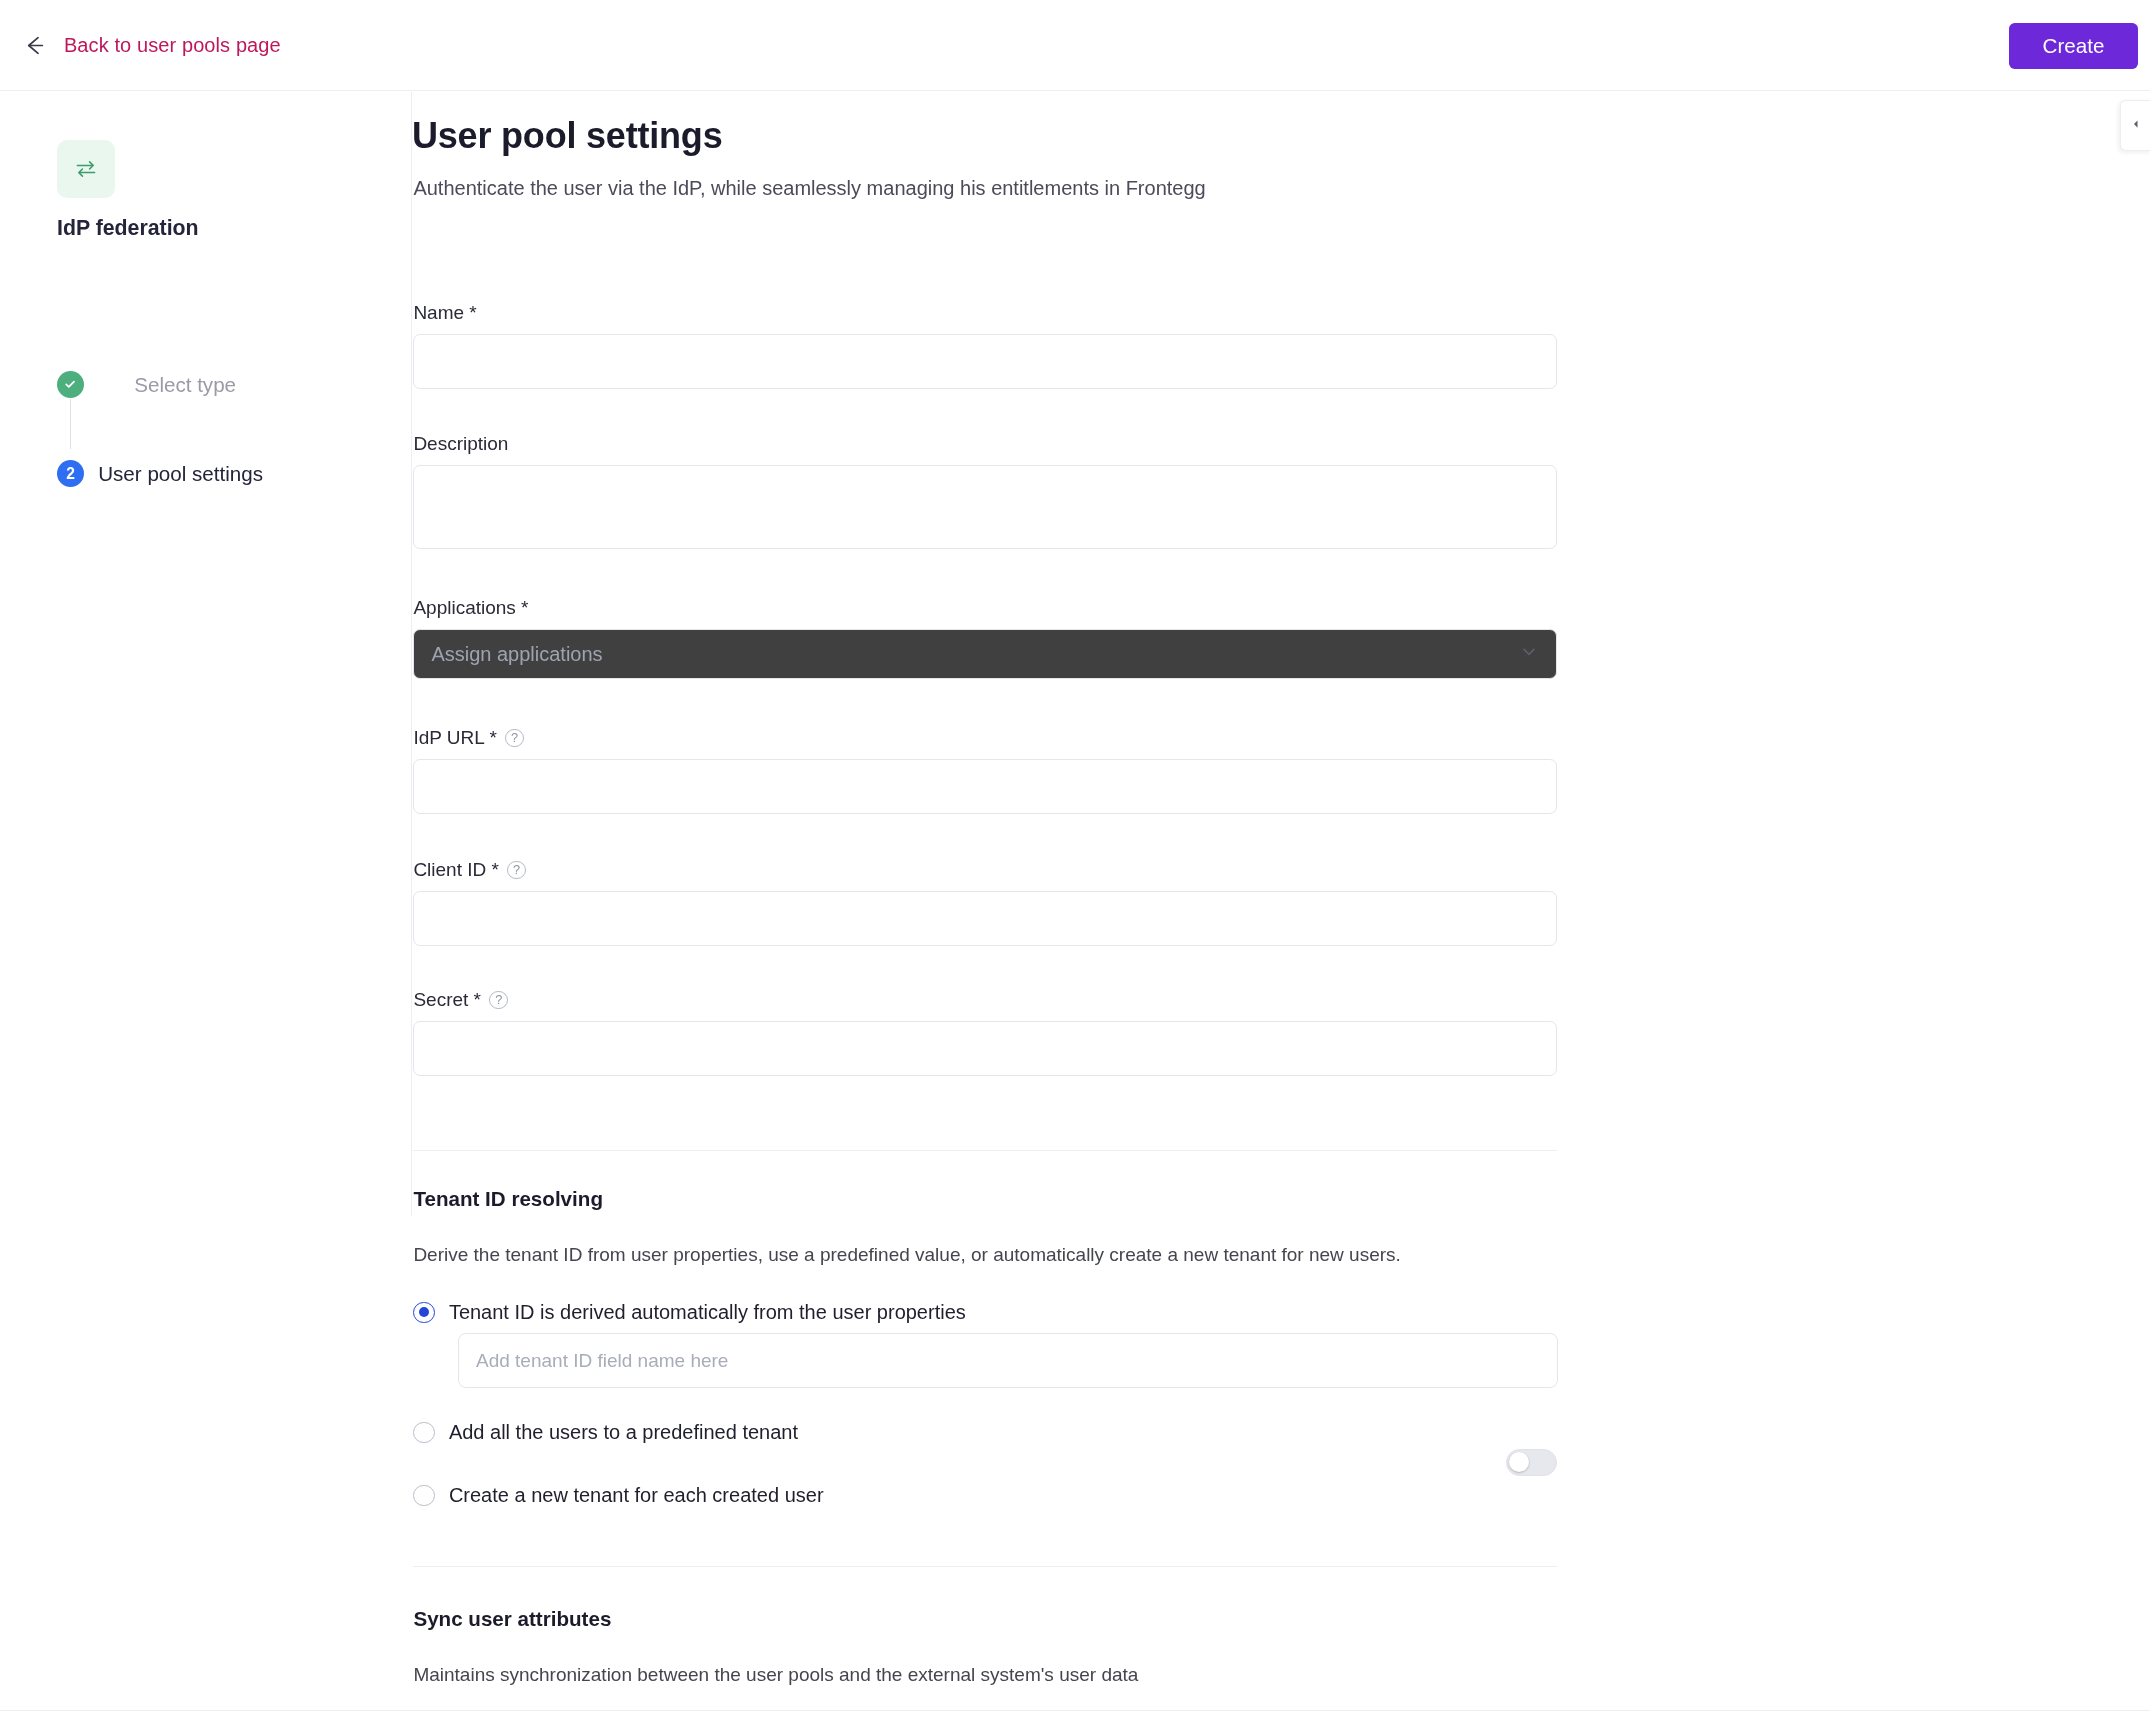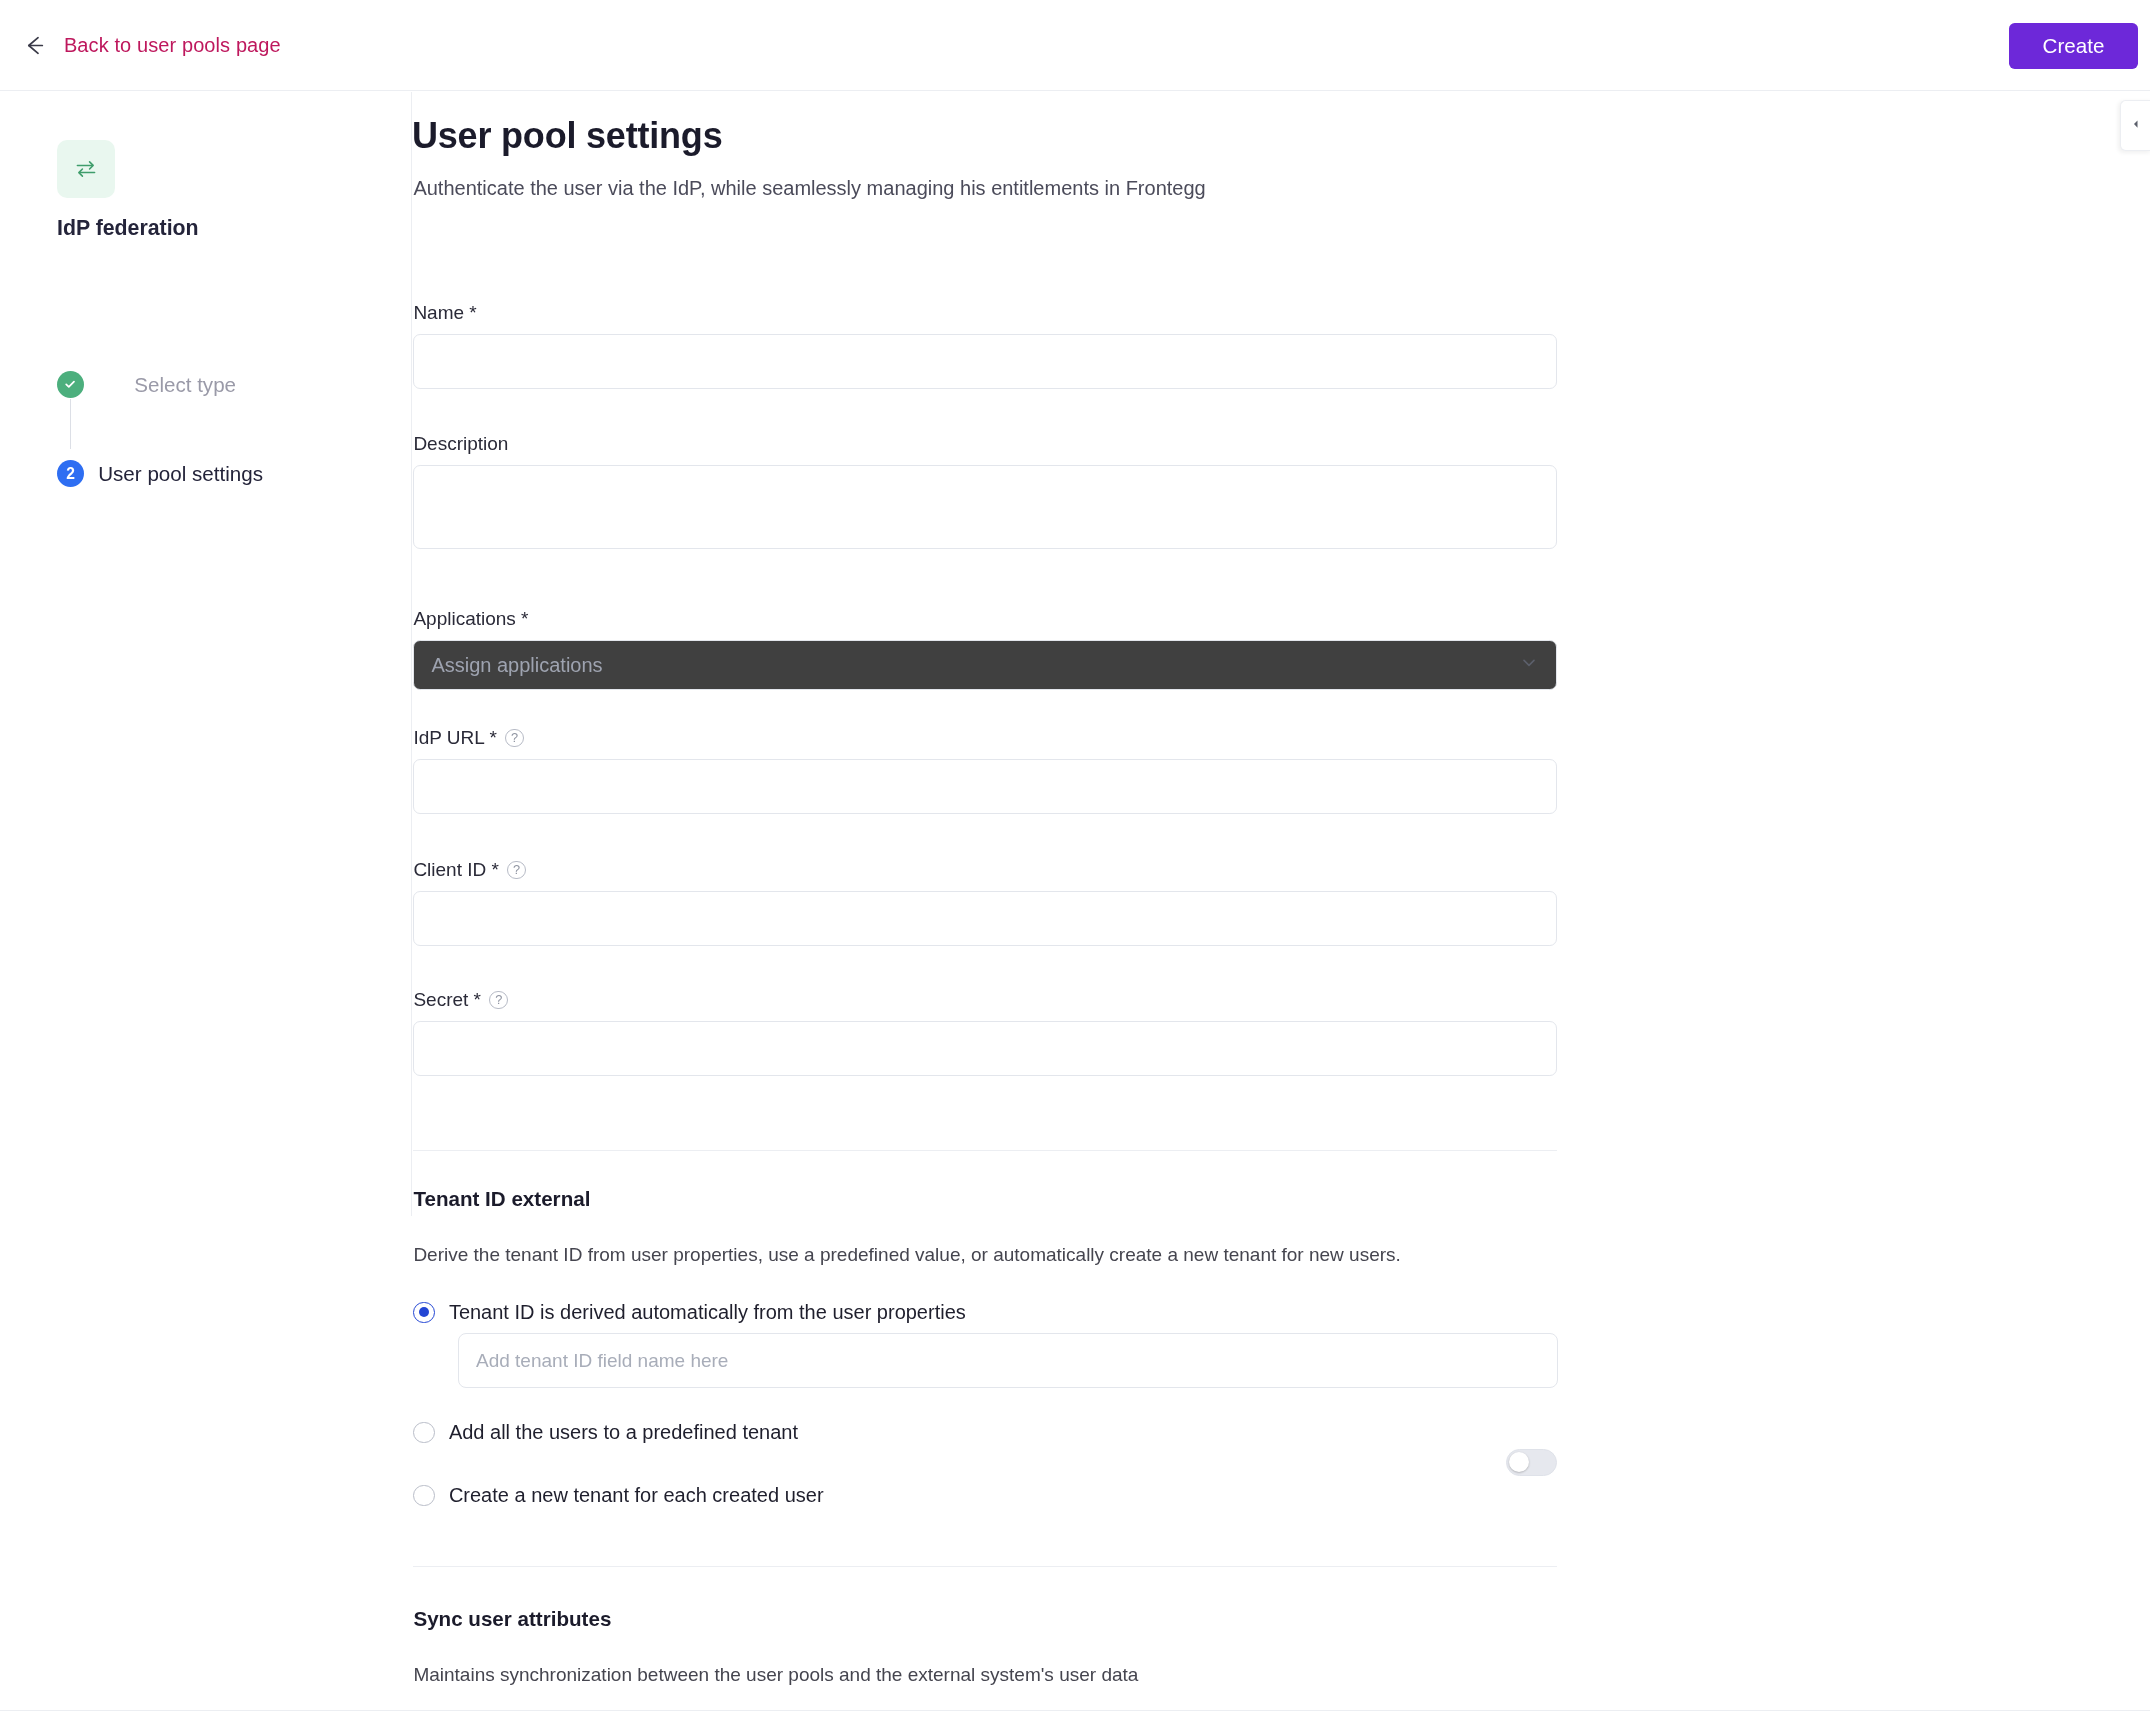--- a/index.html
+++ b/index.html
@@ -265,21 +265,21 @@
   <div class="field" style="top:210px">
     <div class="field-label">Name *</div>
     <input class="input-box" type="text" placeholder="" style="">
   </div>
 
   <div class="field" style="top:341px">
     <div class="field-label">Description</div>
     <textarea class="textarea-box" placeholder="" style=""></textarea>
   </div>
 
-  <div class="field" style="top:516px">
+  <div class="field" style="top:505px">
     <div class="field-label">Applications *</div>
     <div class="select-box">
       <span>Assign applications</span>
       <span class="select-caret">
         <svg width="20" height="20" viewBox="0 0 28 28">
           <path d="M7 11 L14 18 L21 11" fill="none" stroke="#5b5f6b" stroke-width="2.2" stroke-linecap="round" stroke-linejoin="round"></path>
         </svg>
       </span>
     </div>
   </div>
@@ -303,21 +303,21 @@
   <div class="field" style="top:897px">
     <div class="field-label">
       <span>Secret *</span>
       <span class="help-icon">?</span>
     </div>
     <input class="input-box" type="text" placeholder="" style="">
   </div>
 
   <div class="divider" style="top:1058px"></div>
 
-  <div class="section-title" style="top:1095px">Tenant ID external</div>
+  <div class="section-title" style="top:1095px">Tenant ID resolving</div>
   <div class="section-desc" style="top:1152px">Derive the tenant ID from user properties, use a predefined value, or automatically create a new tenant for new users.</div>
 
   <div class="radio-row" style="top:1209px">
     <span class="radio checked"></span>
     <span class="radio-label">Tenant ID is derived automatically from the user properties</span>
   </div>
 
   <input class="tenant-input" style="top: 1241px;" type="text" placeholder="Add tenant ID field name here">
 
   <div class="radio-row" style="top:1329px">

